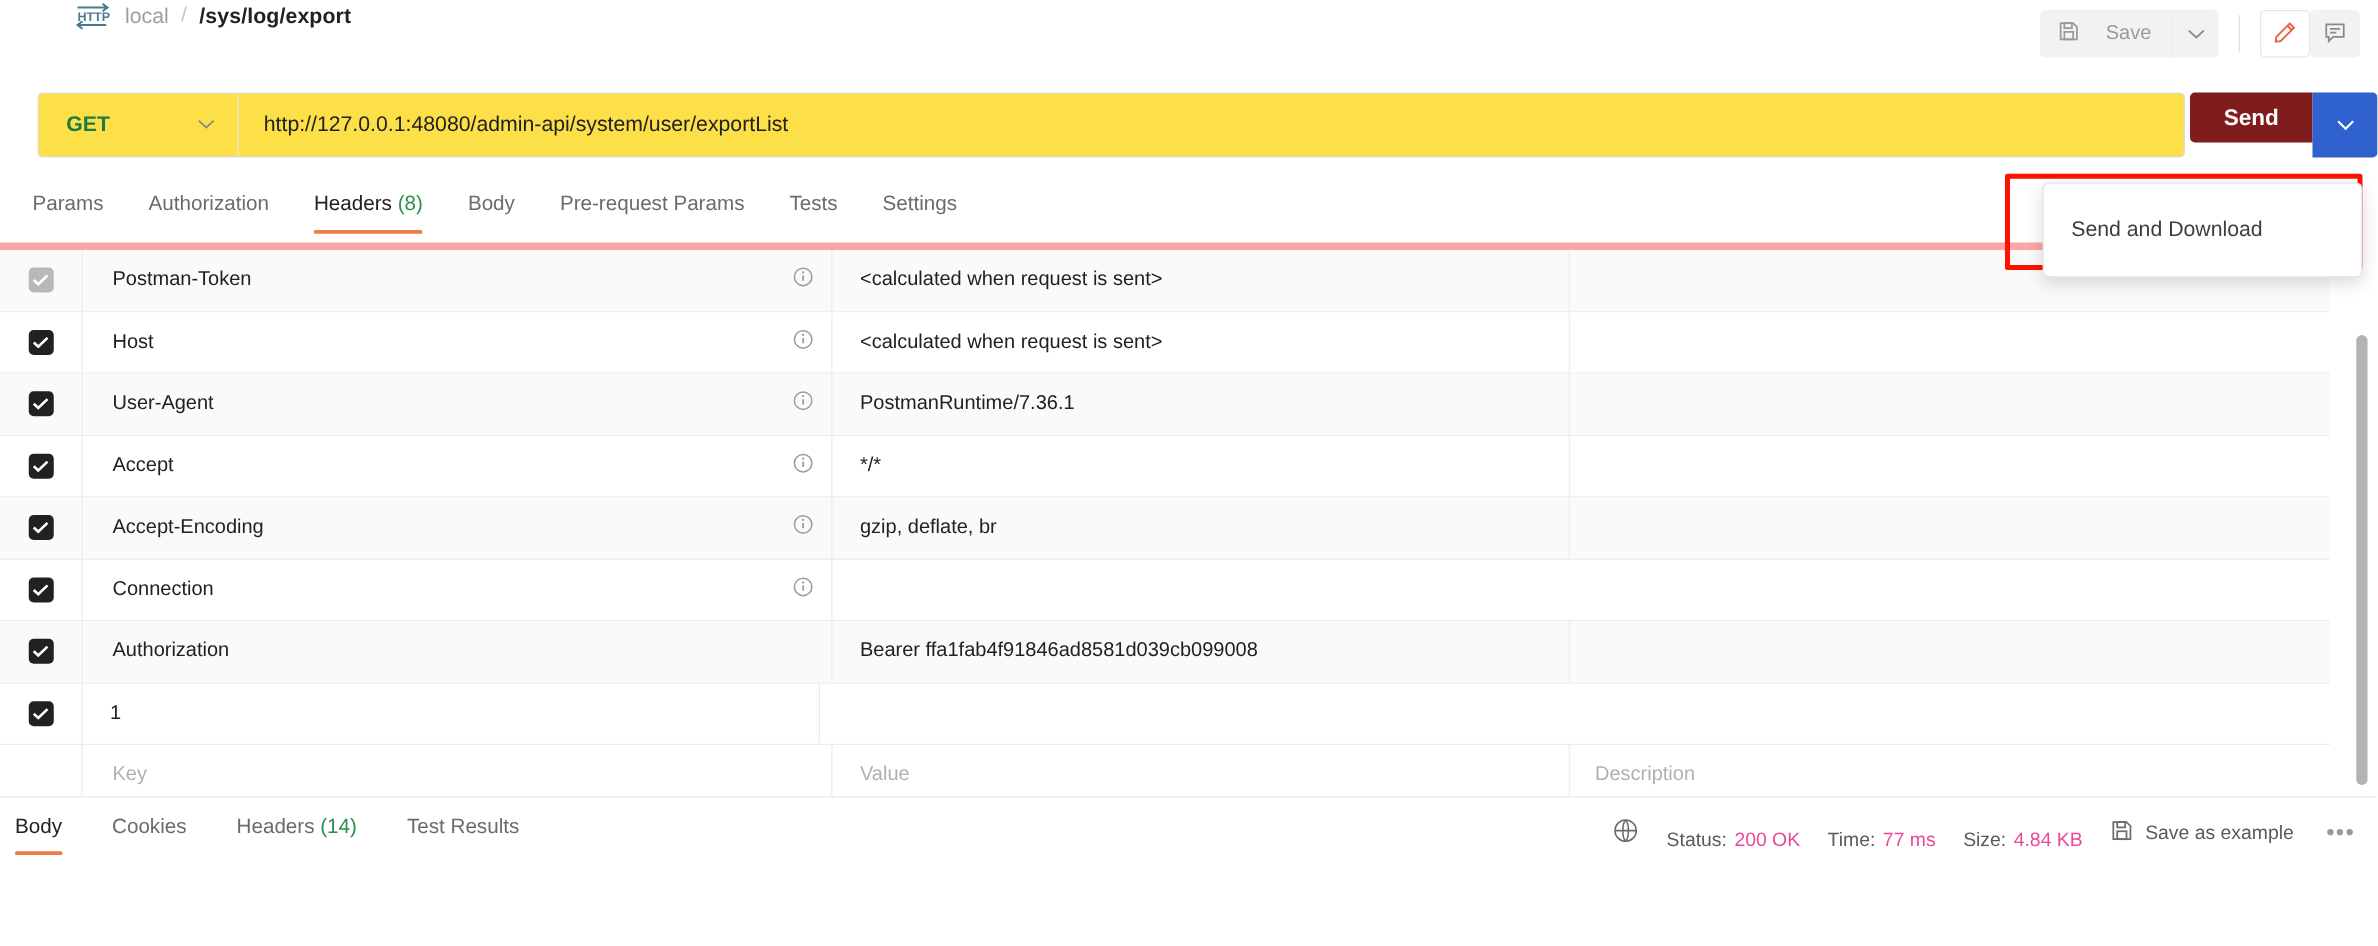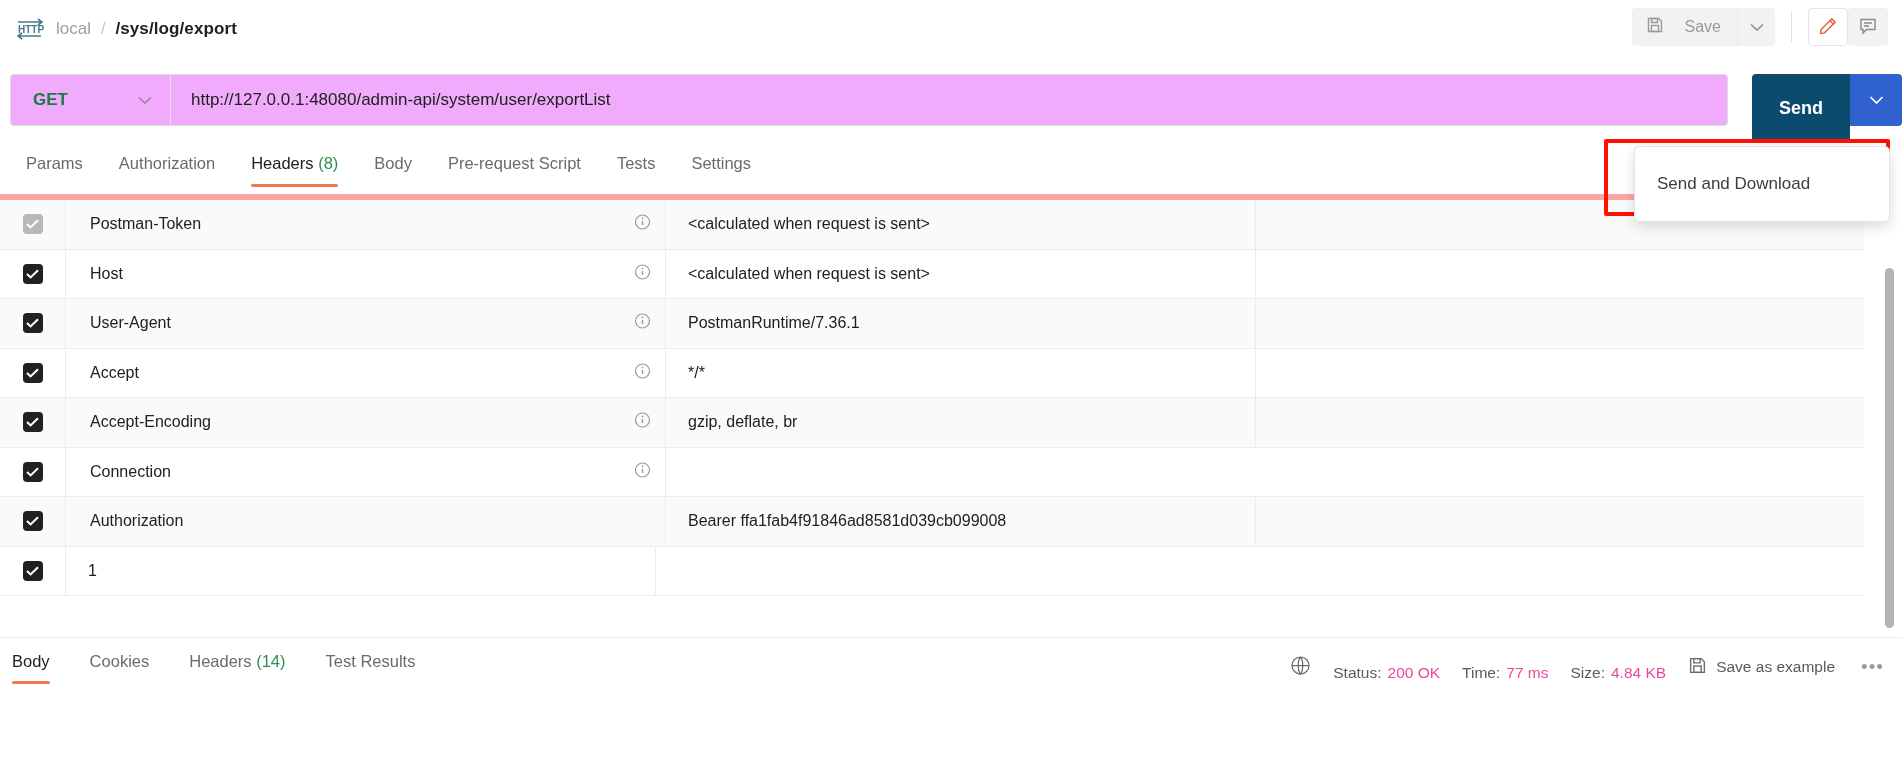--- a/index.html
+++ b/index.html
@@ -8,21 +8,21 @@
     background: #ffffff;
     font-family: "Liberation Sans", sans-serif;
     color: #212121;
     overflow: hidden;
   }
   #app { position: relative; width: 1902px; height: 757px; }
 
   
   .topbar {
     position: absolute; left: 0; top: 0; width: 1902px; height: 58px;
-    display: flex; align-items: center;
+    display: flex; align-items: flex-start; padding-left: 44px;
   }
   .breadcrumb { display: flex; align-items: center; padding-left: 16px; gap: 10px; }
   .http-icon { width: 30px; height: 26px; display: block; }
   .bc-env { font-size: 17px; color: #9e9e9e; }
   .bc-sep { font-size: 16px; color: #c4c4c4; }
   .bc-path { font-size: 17px; font-weight: 700; color: #212121; letter-spacing: .1px; }
 
   .topbar-right {
     position: absolute; right: 14px; top: 8px;
     display: flex; align-items: center; gap: 0;
@@ -47,39 +47,39 @@
     width: 40px; height: 38px; border: none; background: transparent;
     display: flex; align-items: center; justify-content: center;
     cursor: pointer; border-radius: 4px;
   }
   .icon-btn.boxed { background: #f2f2f2; }
   .icon-btn.active-white { background: #ffffff; border: 1px solid #e6e6e6; }
 
   
   .urlrow { position: absolute; left: 0; top: 74px; width: 1902px; height: 52px; }
   .url-shell {
-    position: absolute; left: 10px; top: 0; width: 1718px; height: 52px;
-    border: 1px solid #dcdcdc; border-radius: 4px; background: #f0abfc;
+    position: absolute; left: 30px; top: 0; width: 1718px; height: 52px;
+    border: 1px solid #dcdcdc; border-radius: 4px; background: #fde047;
     display: flex; align-items: center;
   }
   .method-box {
     width: 160px; height: 100%; display: flex; align-items: center;
     justify-content: space-between; padding: 0 18px 0 22px;
     border-right: 1px solid #e4e4e4;
   }
   .method-label { font-size: 17px; color: #1d7a43; font-weight: 600; }
   .url-input {
     flex: 1; height: 100%; border: none; outline: none;
     padding: 0 20px; font-size: 17px; color: #212121;
     background: transparent; font-family: "Liberation Sans", sans-serif;
   }
   .send-group { position: absolute; left: 1752px; top: 0; display: flex; }
   .send-btn {
-    background: #0c4a6e; color: #fff; border: none;
-    width: 98px; height: 68px; border-radius: 4px 0 0 4px;
+    background: #7f1d1d; color: #fff; border: none;
+    width: 98px; height: 40px; border-radius: 4px 0 0 4px;
     font-size: 18px; font-weight: 700; cursor: pointer;
     font-family: "Liberation Sans", sans-serif;
   }
   .send-caret {
     background: #2f62cf; border: none; width: 52px; height: 52px;
     border-radius: 0 4px 4px 0; cursor: pointer;
     display: flex; align-items: center; justify-content: center;
   }
 
   
@@ -283,21 +283,21 @@
       <span>Authorization</span>
     </div>
     <div class="tab active">
       <span>Headers</span>
       <span class="count">(8)</span>
     </div>
     <div class="tab">
       <span>Body</span>
     </div>
     <div class="tab">
-      <span>Pre-request Script</span>
+      <span>Pre-request Params</span>
     </div>
     <div class="tab">
       <span>Tests</span>
     </div>
     <div class="tab">
       <span>Settings</span>
     </div>
   </div>
 
   <div class="table-area">
@@ -483,20 +483,32 @@
         </span>
       </div>
       <div class="c-val">
         <span>1</span>
       </div>
       <div class="c-desc">
         <span></span>
       </div>
     </div>
 
+    <div class="hrow white">
+      <div class="c-check"></div>
+      <div class="c-key">
+        <span class="ph">Key</span>
+      </div>
+      <div class="c-val">
+        <span class="ph">Value</span>
+      </div>
+      <div class="c-desc">
+        <span class="ph">Description</span>
+      </div>
+    </div>
   </div>
 
   <div class="vscroll"></div>
 
   <div class="dd-menu">
     <div class="dd-item">Send and Download</div>
   </div>
   <div class="dd-annot"></div>
 
   <div class="respbar">

